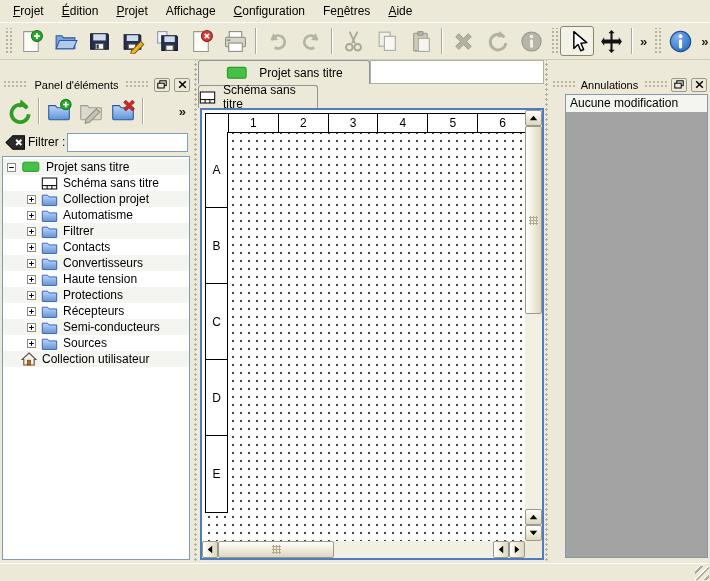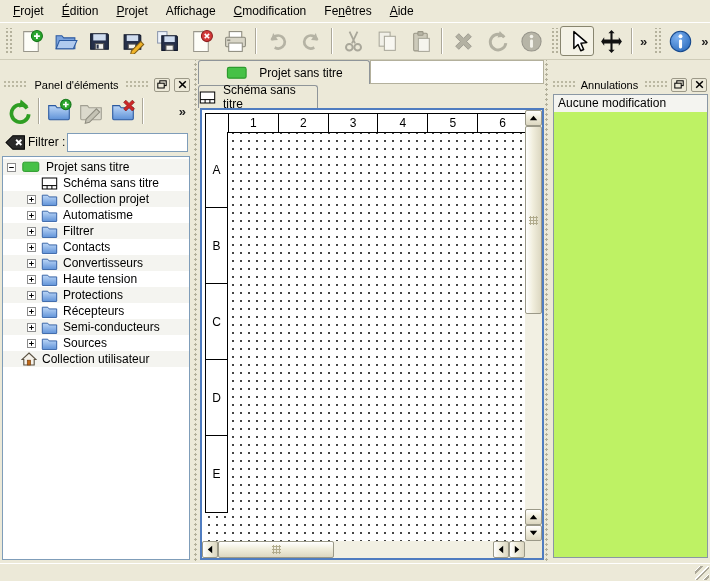--- a/index.html
+++ b/index.html
@@ -52,21 +52,21 @@
   .tree { flex:1; margin:0 3px 3px 2px; border:1px solid #7f9db9; background:#fff;
           overflow:hidden; padding-top:2px; }
   .trow { height:16px; display:flex; align-items:center; gap:5px; padding-left:4px; white-space:nowrap; }
   .trow:nth-child(odd) { background:#f4f4f0; }
   .trow.lvl1 { padding-left:24px; }
   .exp { width:9px; height:9px; flex:none; }
   .exp.none { visibility:hidden; }
   .ticon { flex:none; display:flex; align-items:center; }
 
   .right-dock { flex:1; display:flex; flex-direction:column; min-width:0; }
-  .undo-list { flex:1; margin:0 2px 5px 4px; border:1px solid #8a97a4; background:#bef264; overflow:hidden; }
+  .undo-list { flex:1; margin:0 2px 5px 16px; border:1px solid #8a97a4; background:#a3a3a3; overflow:hidden; }
   .undo-item { height:17px; padding:1px 4px; background:#f4f4f0; }
 
   
   .center { width:346px; flex:none; display:flex; flex-direction:column; }
   .proj-tabbar { height:24px; display:flex; }
   .proj-tab { width:172px; flex:none; display:flex; align-items:center; justify-content:center; gap:10px;
               background:#ece9d8; border:1px solid #8f9599; border-bottom:none;
               border-radius:3px 3px 0 0; }
   .tab-filler { flex:1; background:#fff; border:1px solid #b3b09c; }
   .schema-tabbar { height:24px; display:flex; padding-top:1px; }
@@ -131,21 +131,21 @@
   </defs>
 </svg>
 
 <div class="app">
 
   <div class="menubar">
     <div class="menu-item"><span></span><span class="u">F</span><span>rojet</span></div>
     <div class="menu-item"><span></span><span class="u">É</span><span>dition</span></div>
     <div class="menu-item"><span></span><span class="u">P</span><span>rojet</span></div>
     <div class="menu-item"><span>Afficha</span><span class="u">g</span><span>e</span></div>
-    <div class="menu-item"><span></span><span class="u">C</span><span>modification</span></div>
+    <div class="menu-item"><span></span><span class="u">C</span><span>onfiguration</span></div>
     <div class="menu-item"><span>Fe</span><span class="u">n</span><span>êtres</span></div>
     <div class="menu-item"><span></span><span class="u">A</span><span>ide</span></div>
   </div>
 
   <div class="toolbar-row">
     <div class="handle"></div>
 
     <div class="tb">
       <svg class="icon" width="25" height="25" viewBox="0 0 24 24">
           <path d="M4.5 2.5h9l5 5v14h-14z" fill="#fdfdf8" stroke="#98968a"></path>

